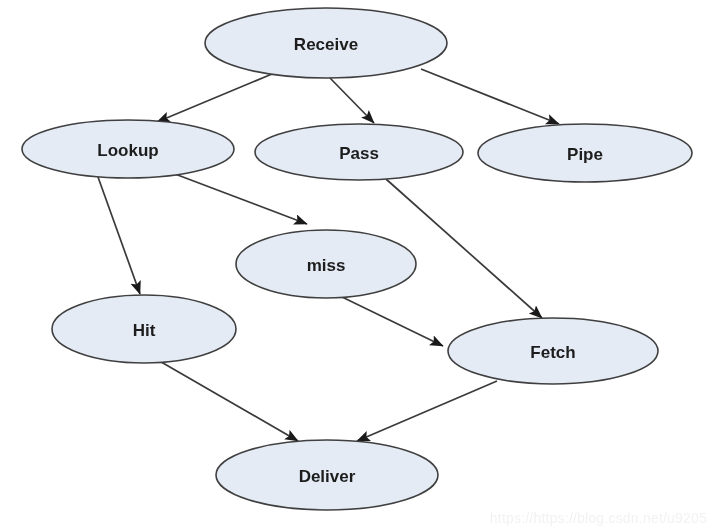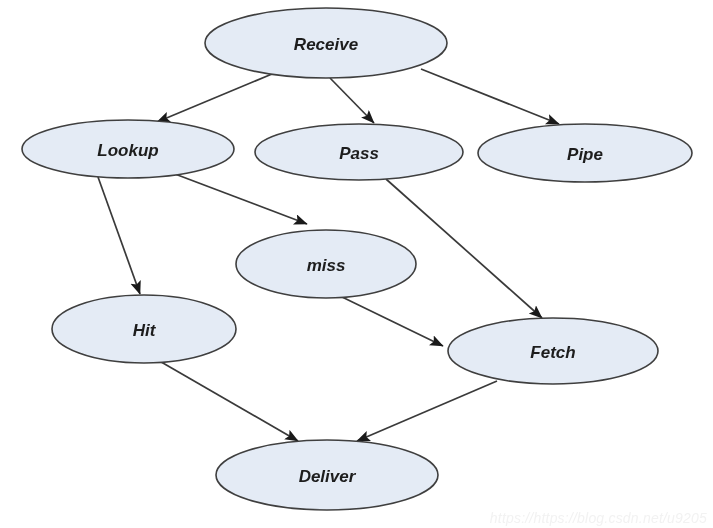--- a/index.html
+++ b/index.html
@@ -7,21 +7,20 @@
     padding: 0;
     background: #ffffff;
   }
   #canvas {
     position: relative;
     width: 713px;
     height: 528px;
     background: #ffffff;
     overflow: hidden;
     font-family: "Liberation Sans", sans-serif;
-    font-style: italic;
   }
   #graph-svg {
     position: absolute;
     left: 0;
     top: 0;
     width: 713px;
     height: 528px;
   }
   .node-ellipse {
     fill: #e4ebf5;

